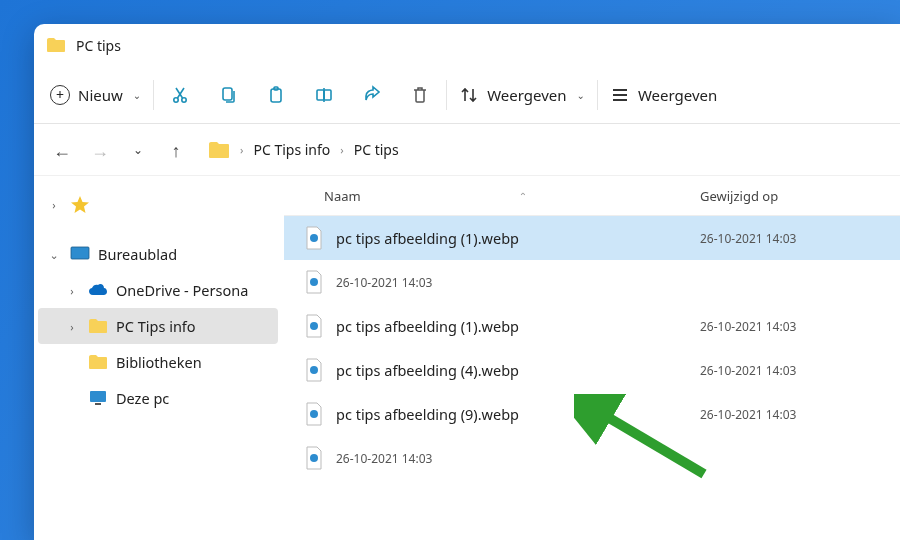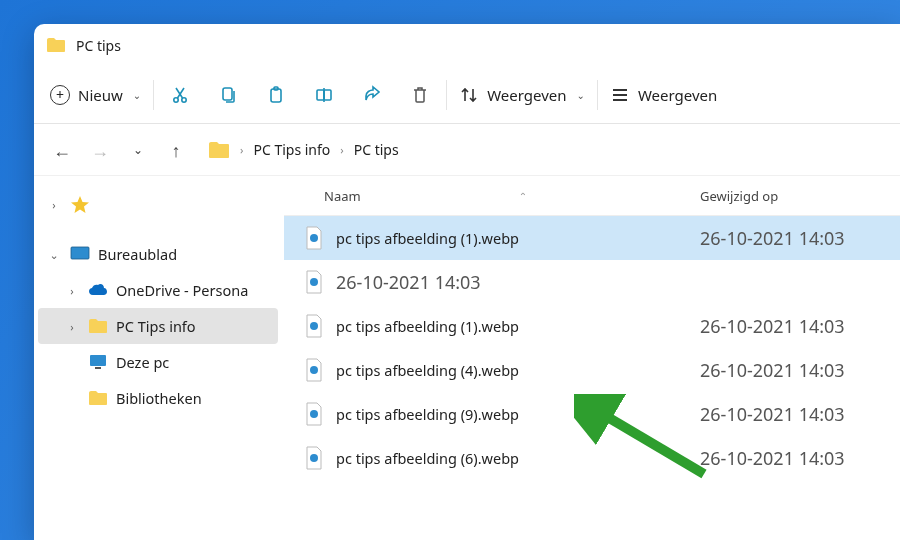--- a/index.html
+++ b/index.html
@@ -31,21 +31,21 @@
   .tree-item.indent1 { padding-left: 26px; }
   .filepane { flex: 1; display: flex; flex-direction: column; }
   .colhdr { display: flex; align-items: center; height: 40px; border-bottom: 1px solid #eee; font-size: 13px; color: #444; }
   .col-name { flex: 1; padding-left: 40px; display: flex; align-items: center; gap: 8px; }
   .col-date { width: 200px; }
   .sort-caret { font-size: 10px; color: #999; margin-left: 150px; }
   .filerow { display: flex; align-items: center; height: 44px; font-size: 14.5px; color: #222; }
   .filerow.selected { background: #cde6f9; }
   .filerow .fico { width: 20px; height: 24px; margin: 0 12px 0 20px; }
   .filerow .fname { flex: 1; }
-  .filerow .fdate { width: 200px; color: #555; font-size: 18px; }
+  .filerow .fdate { width: 200px; color: #555; font-size: 12px; }
   .arrow-annot { position: absolute; left: 540px; top: 370px; pointer-events: none; }
   
   svg { display: block; }
 </style>
 </head>
 <body>
 
 <div class="window">
 
   <div class="titlebar">
@@ -186,35 +186,35 @@
         <span class="ico">
             <svg viewBox="0 0 20 16">
               <path d="M1 3 C1 1.9 1.9 1 3 1 L8 1 L10 3 L18 3 C19 3 19 4 19 4 L19 14 C19 15 18 15 18 15 L2 15 C1 15 1 14 1 14 Z" fill="#f8d158"></path>
             </svg>
           </span>
         <span>PC Tips info</span>
       </div>
       <div class="tree-item indent1">
         <span class="exp"></span>
         <span class="ico">
+            <svg viewBox="0 0 20 16">
+              <path d="M1 3 C1 1.9 1.9 1 3 1 L8 1 L10 3 L18 3 C19 3 19 4 19 4 L19 14 C19 15 18 15 18 15 L2 15 C1 15 1 14 1 14 Z" fill="#f8d158"></path>
+            </svg>
+          </span>
+        <span>Bibliotheken</span>
+      </div>
+      <div class="tree-item indent1">
+        <span class="exp"></span>
+        <span class="ico">
             <svg viewBox="0 0 20 18">
               <rect x="2" y="2" width="16" height="11" rx="1" fill="#2d8ccf"></rect>
               <rect x="7" y="14" width="6" height="2" fill="#555"></rect>
             </svg>
           </span>
         <span>Deze pc</span>
-      </div>
-      <div class="tree-item indent1">
-        <span class="exp"></span>
-        <span class="ico">
-            <svg viewBox="0 0 20 16">
-              <path d="M1 3 C1 1.9 1.9 1 3 1 L8 1 L10 3 L18 3 C19 3 19 4 19 4 L19 14 C19 15 18 15 18 15 L2 15 C1 15 1 14 1 14 Z" fill="#f8d158"></path>
-            </svg>
-          </span>
-        <span>Bibliotheken</span>
       </div>
     </div>
 
     <div class="filepane">
       <div class="colhdr">
         <div class="col-name">
           <span>Naam</span>
           <span class="sort-caret">⌃</span>
         </div>
         <div class="col-date">
@@ -271,21 +271,20 @@
         <span class="fname">pc tips afbeelding (9).webp</span>
         <span class="fdate">26-10-2021 14:03</span>
       </div>
       <div class="filerow">
         <span class="fico">
             <svg viewBox="0 0 20 24">
               <path d="M3 1 L13 1 L17 5 L17 23 L3 23 Z" fill="#fff" stroke="#bbb"></path>
               <circle cx="10" cy="12" r="4" fill="#2d8ccf"></circle>
             </svg>
           </span>
-        <span class="fname">pc tips afbeelding (6).webp</span>
         <span class="fdate">26-10-2021 14:03</span>
       </div>
     </div>
   </div>
 
   <svg class="arrow-annot" width="140" height="90" viewBox="0 0 140 90">
     <defs>
         <marker id="ah" markerWidth="10" markerHeight="10" refX="2" refY="3" orient="auto">
           <path d="M0,0 L0,6 L8,3 Z" fill="#2e9e2e"></path>
         </marker>

